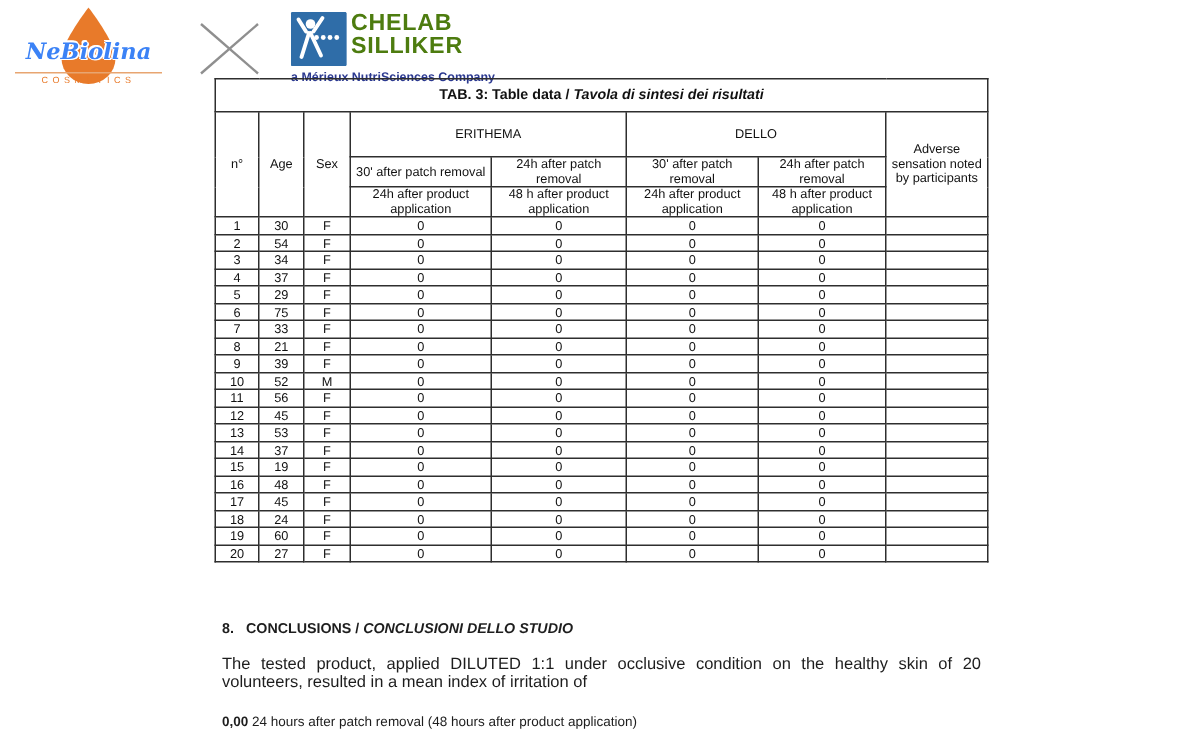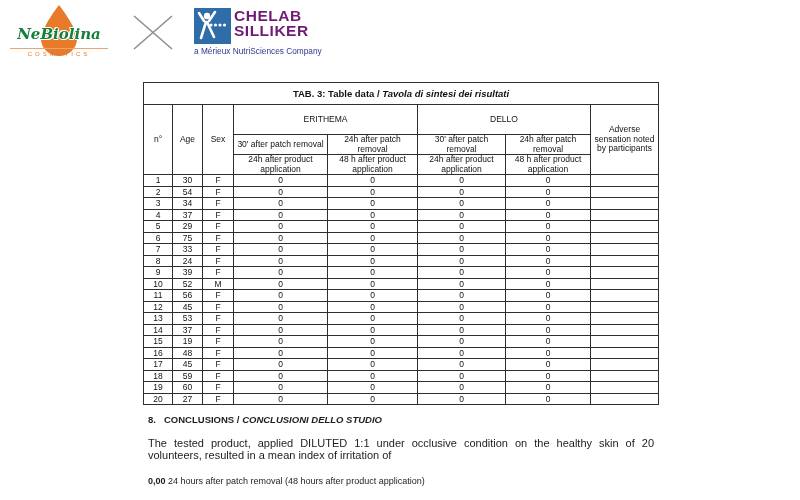--- a/index.html
+++ b/index.html
@@ -11,42 +11,42 @@
   }
 
   
   .logo-band { position:absolute; top:3px; left:8px; display:flex; align-items:flex-start; }
 
   .neb-logo { position:relative; width:102px; height:56px; }
   .neb-drop { position:absolute; left:31px; top:1px; }
   .neb-script {
     position:absolute; left:0; top:22px; width:102px; text-align:center;
     font-family:"DejaVu Serif", serif; font-style:italic; font-weight:bold;
-    font-size:15px; color:#15803d; letter-spacing:0px;
+    font-size:15px; color:#3b82f6; letter-spacing:0px;
     text-shadow:-1px 0 0 #fff, 1px 0 0 #fff, 0 -1px 0 #fff, 0 1px 0 #fff, 1px 1px 0 #fff, -1px -1px 0 #fff;
     white-space:nowrap;
   }
   .neb-sub {
     position:absolute; left:2px; bottom:2px; width:98px; text-align:center;
     font-size:6px; letter-spacing:3px; color:#e87a2a;
     border-top:1px solid #e8a571; padding-top:2px; white-space:nowrap;
   }
 
   .x-sep { margin:11px 20px 0 22px; }
 
   .chelab-logo { margin-top:5px; width:150px; }
   .chelab-top { display:flex; align-items:flex-start; }
   .chelab-mark { width:37px; height:36px; background:#2f6da8; border-radius:1px; flex:0 0 auto; }
   .chelab-text { margin-left:3px; font-weight:bold; font-size:15.5px; line-height:15px;
-                 color:#701a75; letter-spacing:0.5px; white-space:nowrap; }
-  .chelab-tagline { margin-top:2px; font-size:8.3px; font-weight:normal; color:#2b3990; white-space:nowrap; }
+                 color:#4d7c0f; letter-spacing:0.5px; white-space:nowrap; }
+  .chelab-tagline { margin-top:2px; font-size:8.3px; font-weight:bold; color:#2b3990; white-space:nowrap; }
 
   
   table.results {
-    position:absolute; left:143px; top:82px;
+    position:absolute; left:143px; top:52px;
     border-collapse:collapse; table-layout:fixed; width:515px;
     font-size:8.5px; line-height:9.5px; color:#111;
   }
   table.results th, table.results td {
     border:1px solid #2e2e2e; text-align:center; vertical-align:middle;
     font-weight:normal; padding:0 1px; overflow:hidden;
   }
   tr.title-row th { height:22px; font-weight:bold; font-size:9.5px; }
   tr.title-row em { font-style:italic; }
   tr.group-row th { height:30px; }
@@ -205,21 +205,21 @@
           <td>33</td>
           <td>F</td>
           <td>0</td>
           <td>0</td>
           <td>0</td>
           <td>0</td>
           <td></td>
         </tr>
         <tr>
           <td>8</td>
-          <td>24</td>
+          <td>21</td>
           <td>F</td>
           <td>0</td>
           <td>0</td>
           <td>0</td>
           <td>0</td>
           <td></td>
         </tr>
         <tr>
           <td>9</td>
           <td>39</td>
@@ -305,21 +305,21 @@
           <td>45</td>
           <td>F</td>
           <td>0</td>
           <td>0</td>
           <td>0</td>
           <td>0</td>
           <td></td>
         </tr>
         <tr>
           <td>18</td>
-          <td>59</td>
+          <td>24</td>
           <td>F</td>
           <td>0</td>
           <td>0</td>
           <td>0</td>
           <td>0</td>
           <td></td>
         </tr>
         <tr>
           <td>19</td>
           <td>60</td>

